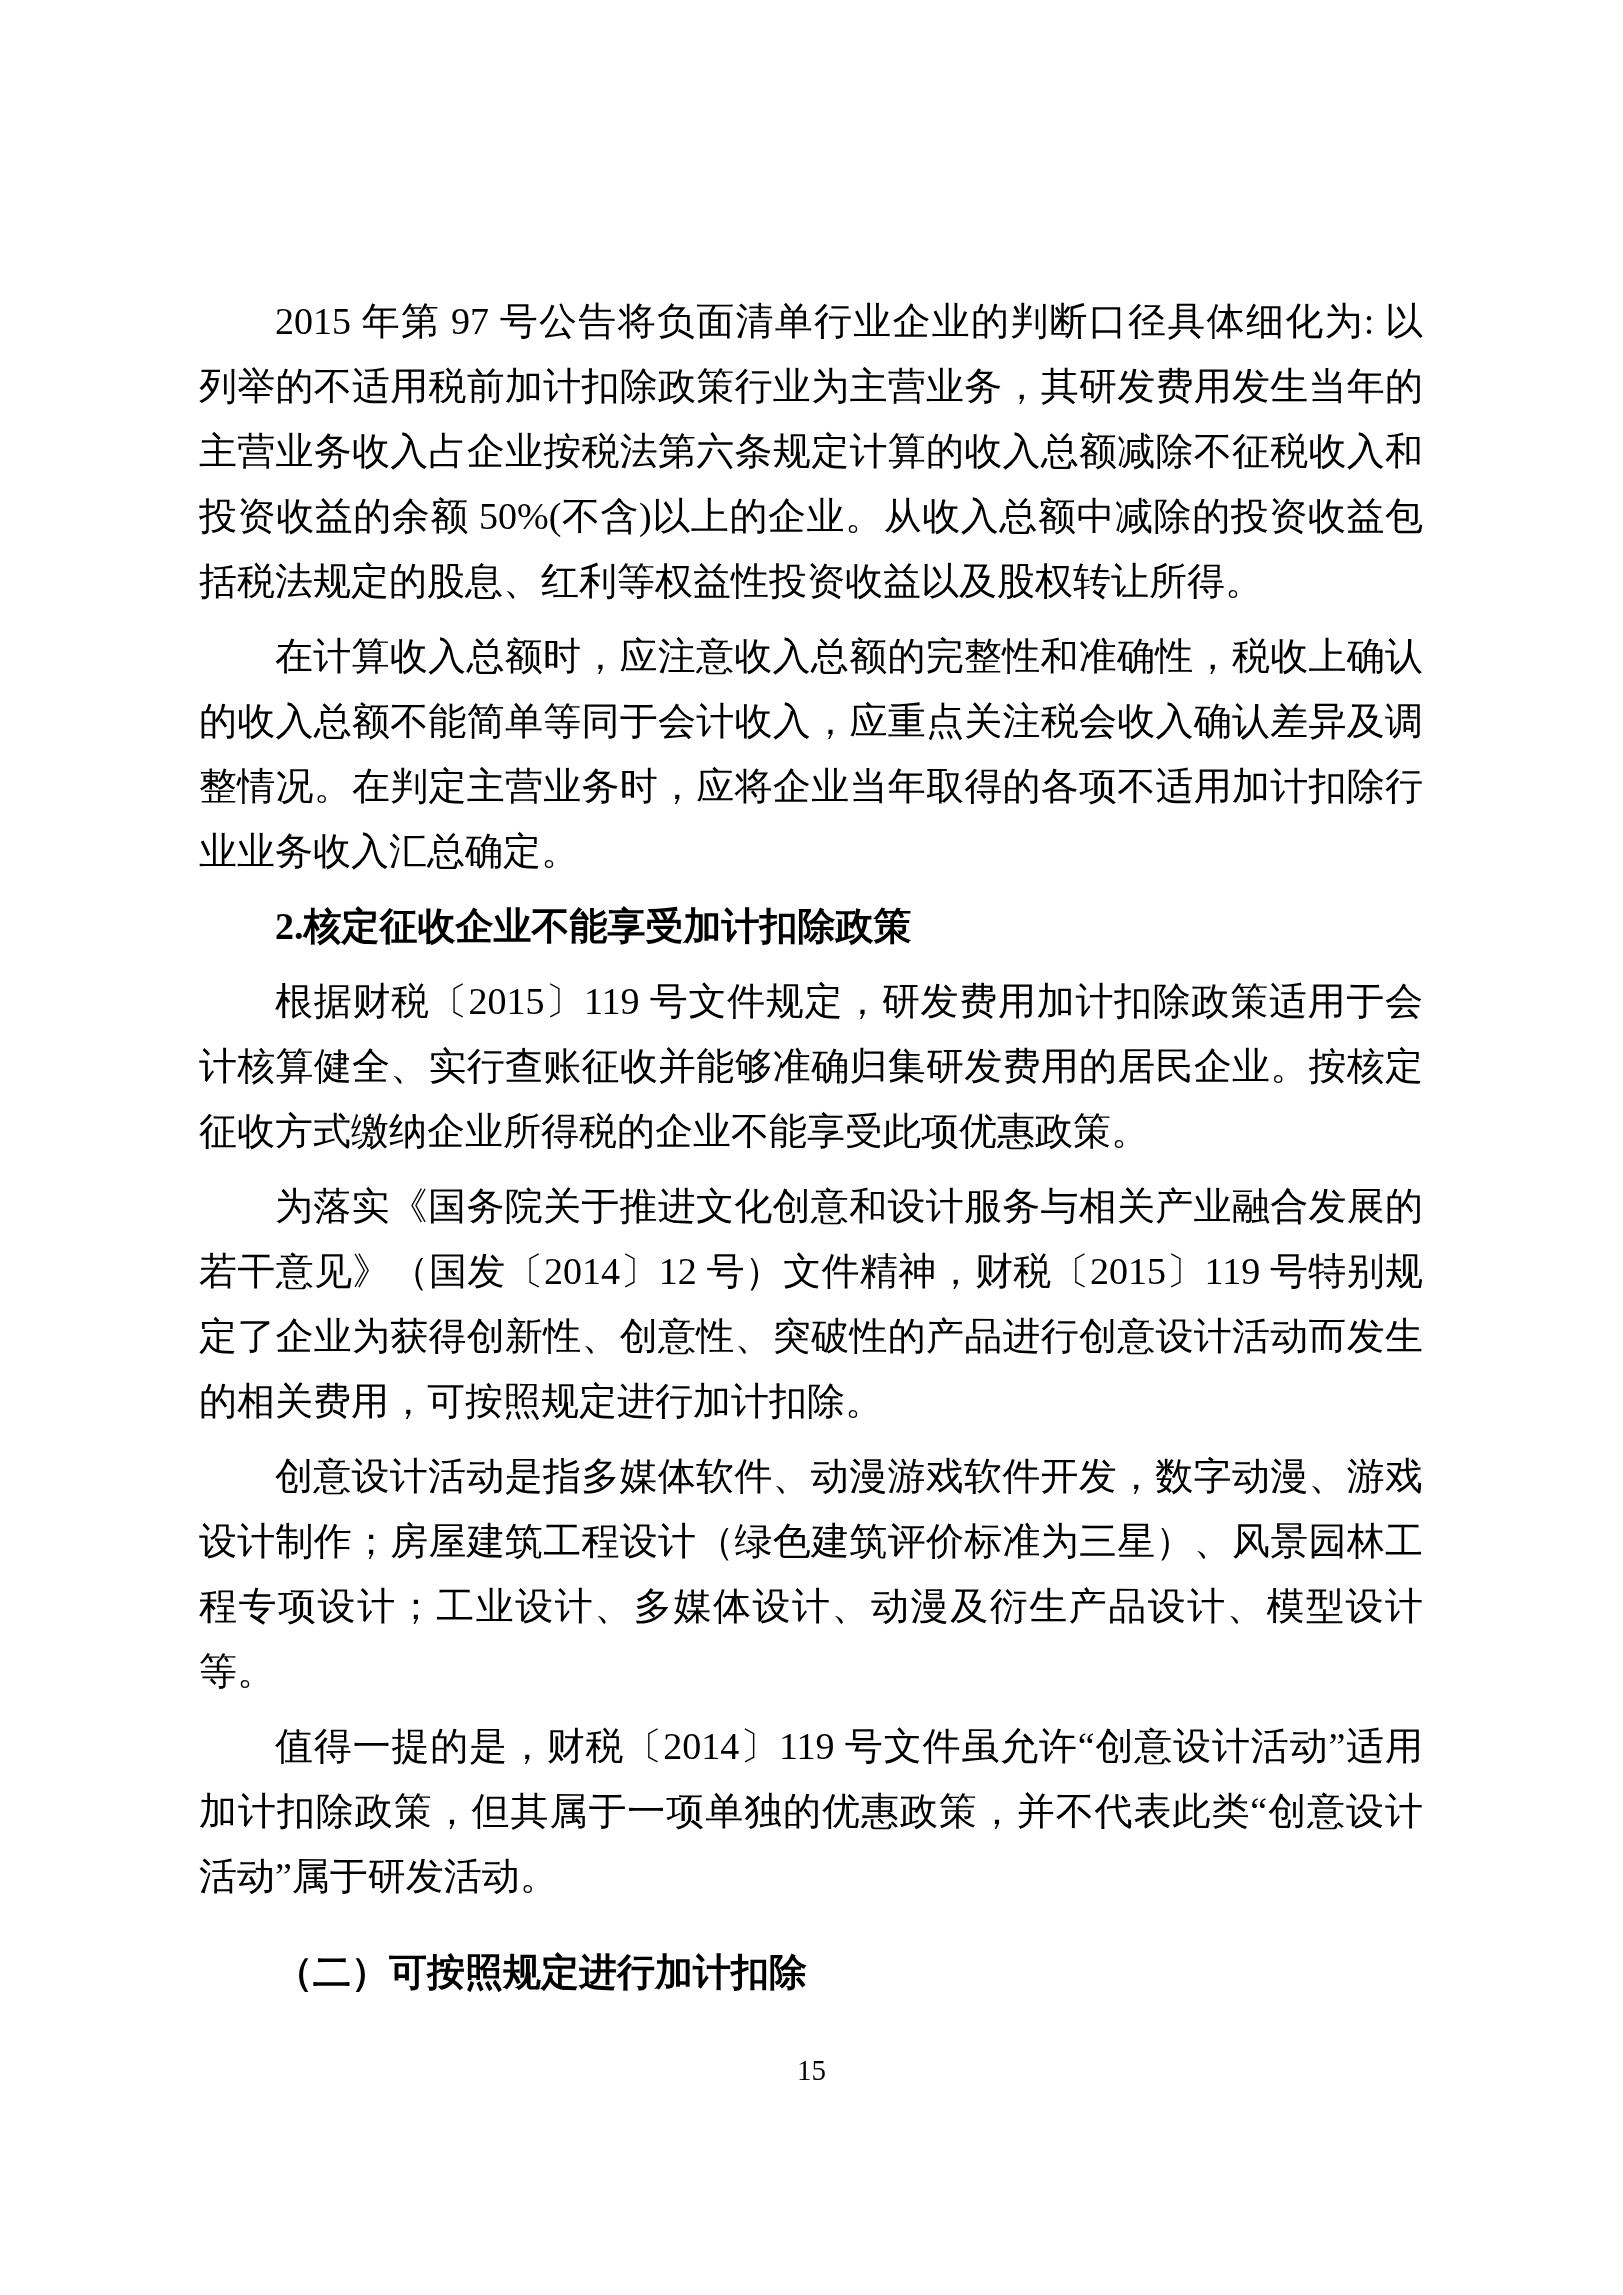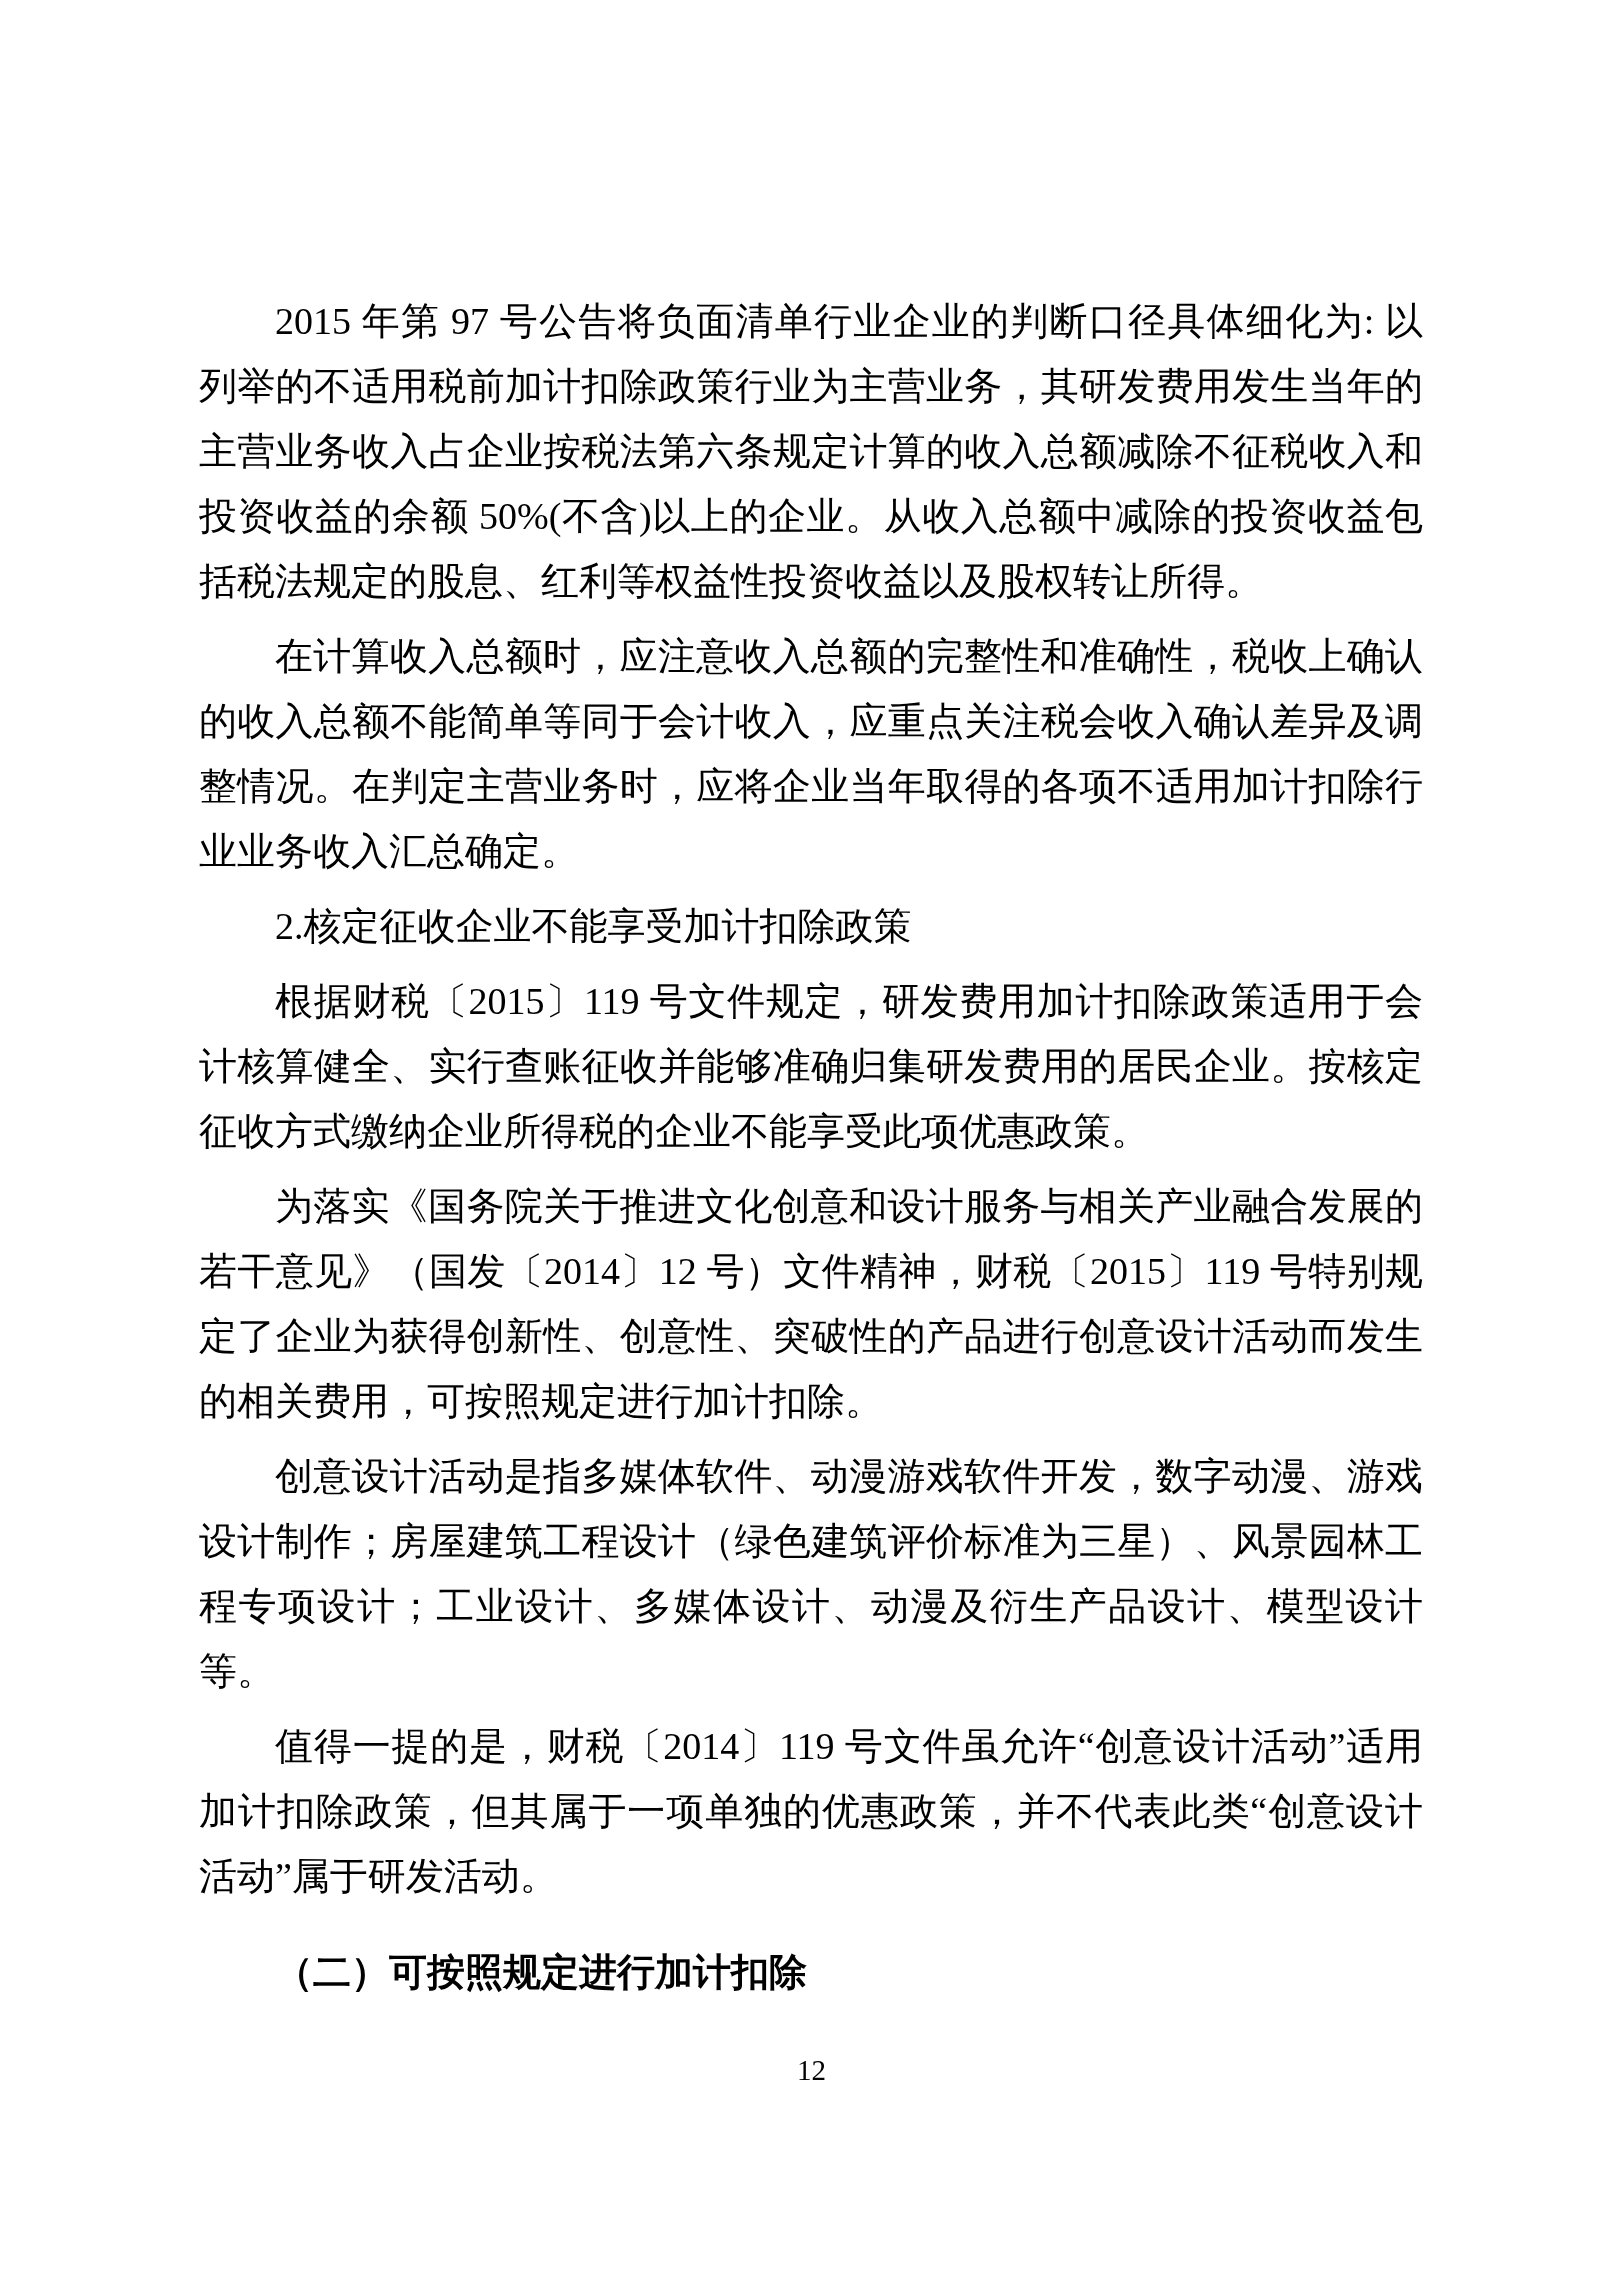--- a/index.html
+++ b/index.html
@@ -25,21 +25,21 @@
   .para {
     margin: 10px;
     font-size: 38px;
     line-height: 65px;
     text-align: justify;
     text-indent: 76px;
     color: #000000;
     word-break: normal;
   }
   .heading {
-    font-weight: normal;
+    font-weight: bold;
   }
   .section-heading {
     font-weight: bold;
     margin-top: 31px;
     font-family: "Liberation Serif", "DejaVu Serif", serif;
   }
   .page-number {
     position: absolute;
     left: 0;
     top: 2053px;
@@ -57,15 +57,15 @@
   <div class="content">
     <p class="para">2015 年第 97 号公告将负面清单行业企业的判断口径具体细化为: 以列举的不适用税前加计扣除政策行业为主营业务，其研发费用发生当年的主营业务收入占企业按税法第六条规定计算的收入总额减除不征税收入和投资收益的余额 50%(不含)以上的企业。从收入总额中减除的投资收益包括税法规定的股息、红利等权益性投资收益以及股权转让所得。</p>
     <p class="para">在计算收入总额时，应注意收入总额的完整性和准确性，税收上确认的收入总额不能简单等同于会计收入，应重点关注税会收入确认差异及调整情况。在判定主营业务时，应将企业当年取得的各项不适用加计扣除行业业务收入汇总确定。</p>
     <p class="para heading">2.核定征收企业不能享受加计扣除政策</p>
     <p class="para">根据财税〔2015〕119 号文件规定，研发费用加计扣除政策适用于会计核算健全、实行查账征收并能够准确归集研发费用的居民企业。按核定征收方式缴纳企业所得税的企业不能享受此项优惠政策。</p>
     <p class="para">为落实《国务院关于推进文化创意和设计服务与相关产业融合发展的若干意见》（国发〔2014〕12 号）文件精神，财税〔2015〕119 号特别规定了企业为获得创新性、创意性、突破性的产品进行创意设计活动而发生的相关费用，可按照规定进行加计扣除。</p>
     <p class="para">创意设计活动是指多媒体软件、动漫游戏软件开发，数字动漫、游戏设计制作；房屋建筑工程设计（绿色建筑评价标准为三星）、风景园林工程专项设计；工业设计、多媒体设计、动漫及衍生产品设计、模型设计等。</p>
     <p class="para">值得一提的是，财税〔2014〕119 号文件虽允许“创意设计活动”适用加计扣除政策，但其属于一项单独的优惠政策，并不代表此类“创意设计活动”属于研发活动。</p>
     <p class="para section-heading">（二）可按照规定进行加计扣除</p>
   </div>
-  <div class="page-number">12</div>
+  <div class="page-number">15</div>
 </div>
 
 
 </body></html>

